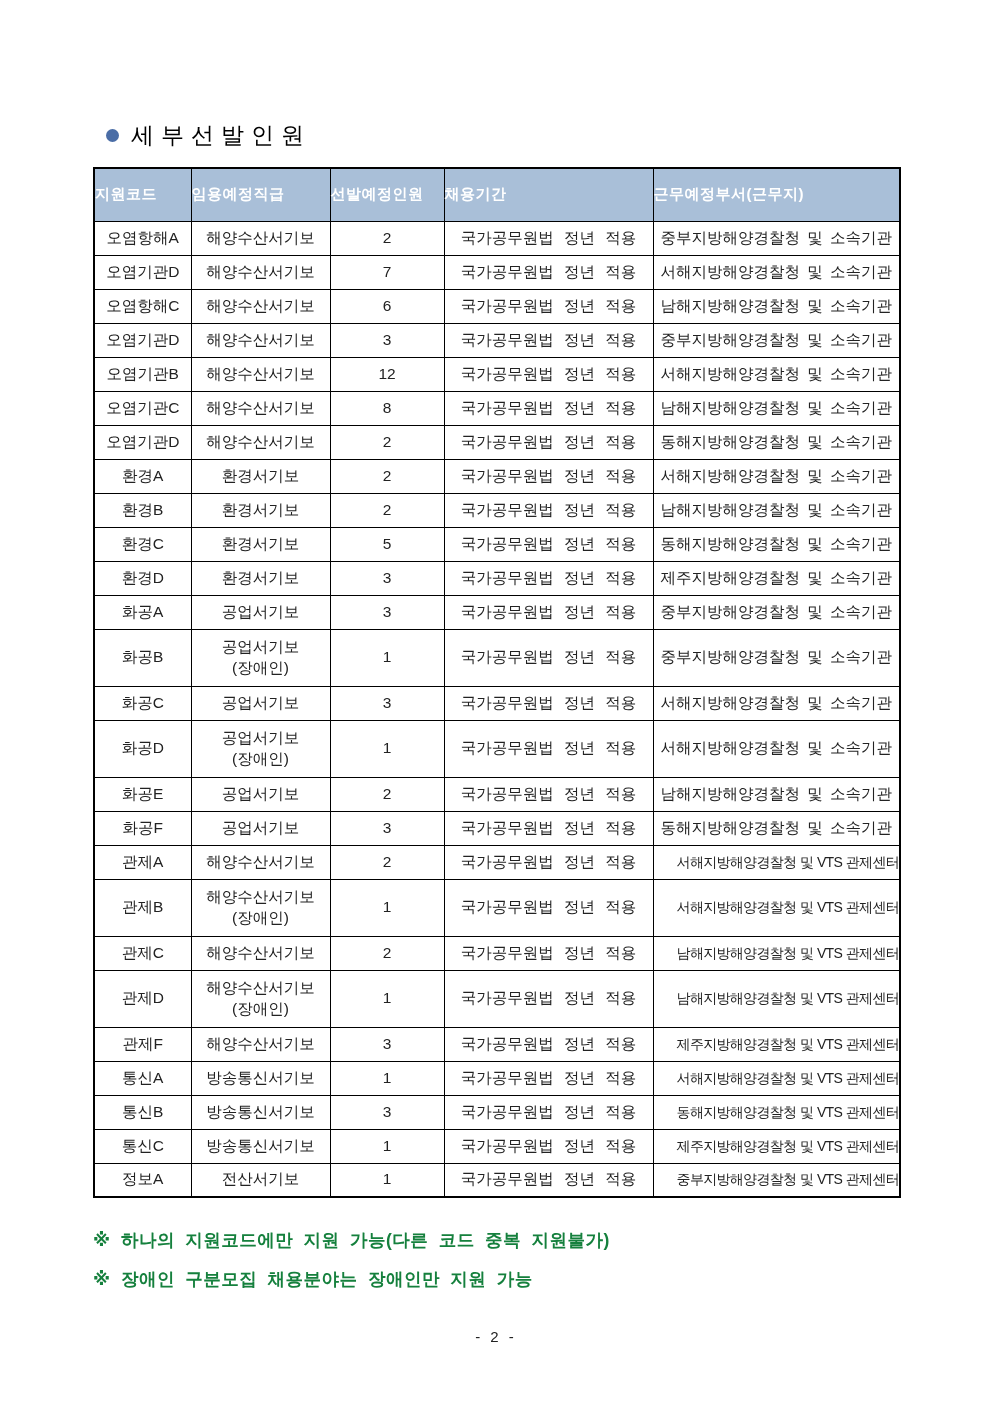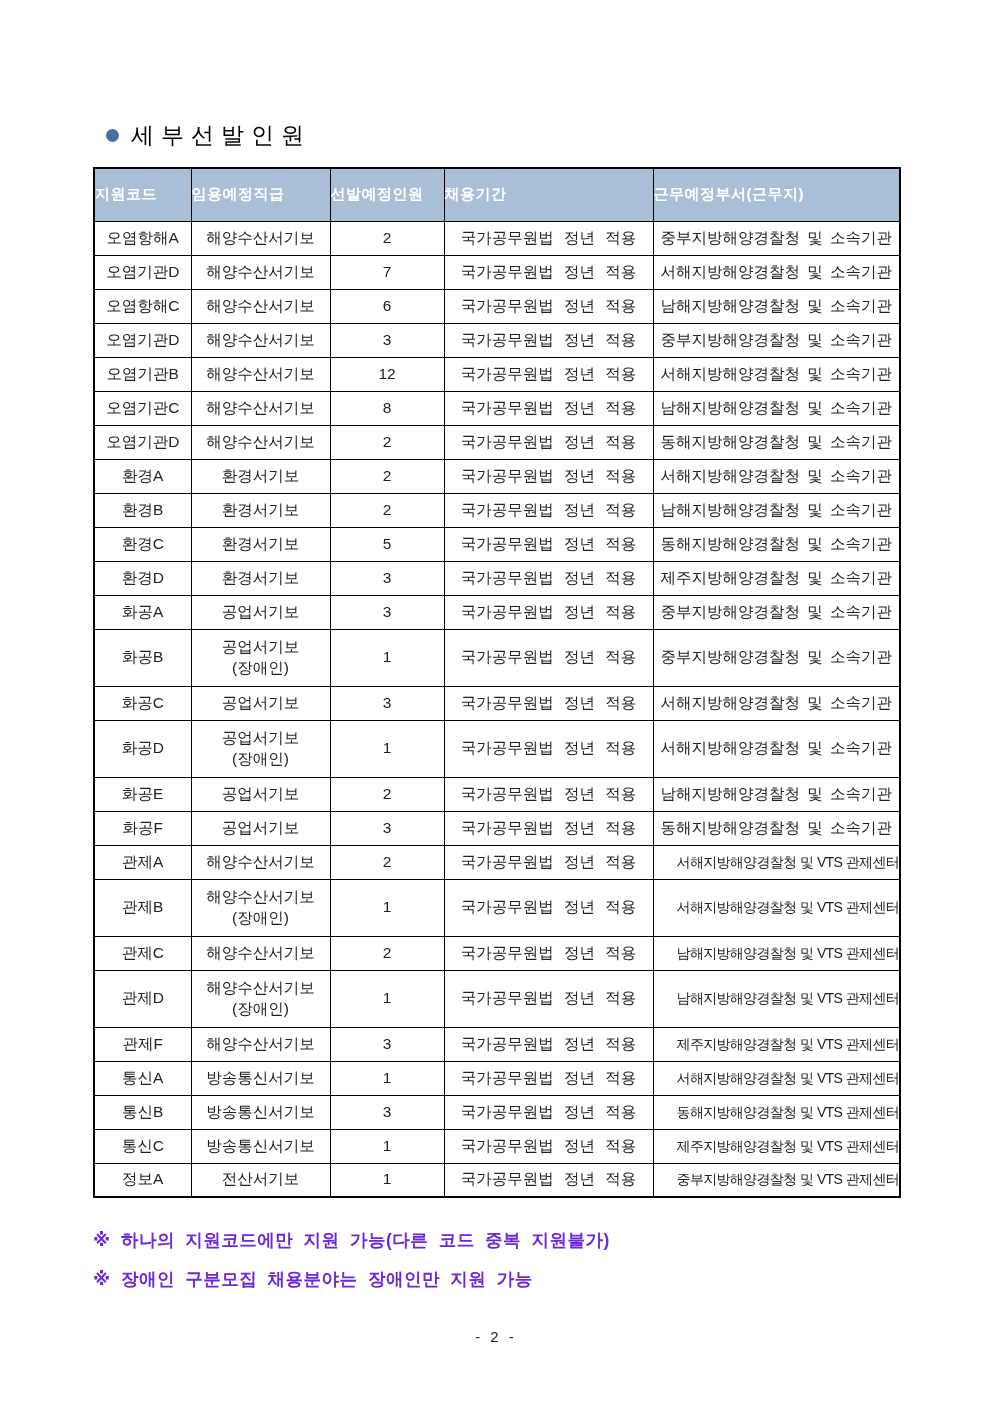--- a/index.html
+++ b/index.html
@@ -86,21 +86,21 @@
   
   .notes {
     position: absolute;
     left: 93px;
     top: 1228px;
     width: 820px;
   }
   .note-line {
     font-weight: bold;
     font-size: 17.5px;
-    color: #6d28d9;
+    color: #15803d;
     letter-spacing: 0.5px;
     word-spacing: 5px;
     margin-bottom: 15px;
   }
   
   .page-number {
     position: absolute;
     left: 0;
     top: 1328px;
     width: 100%;

